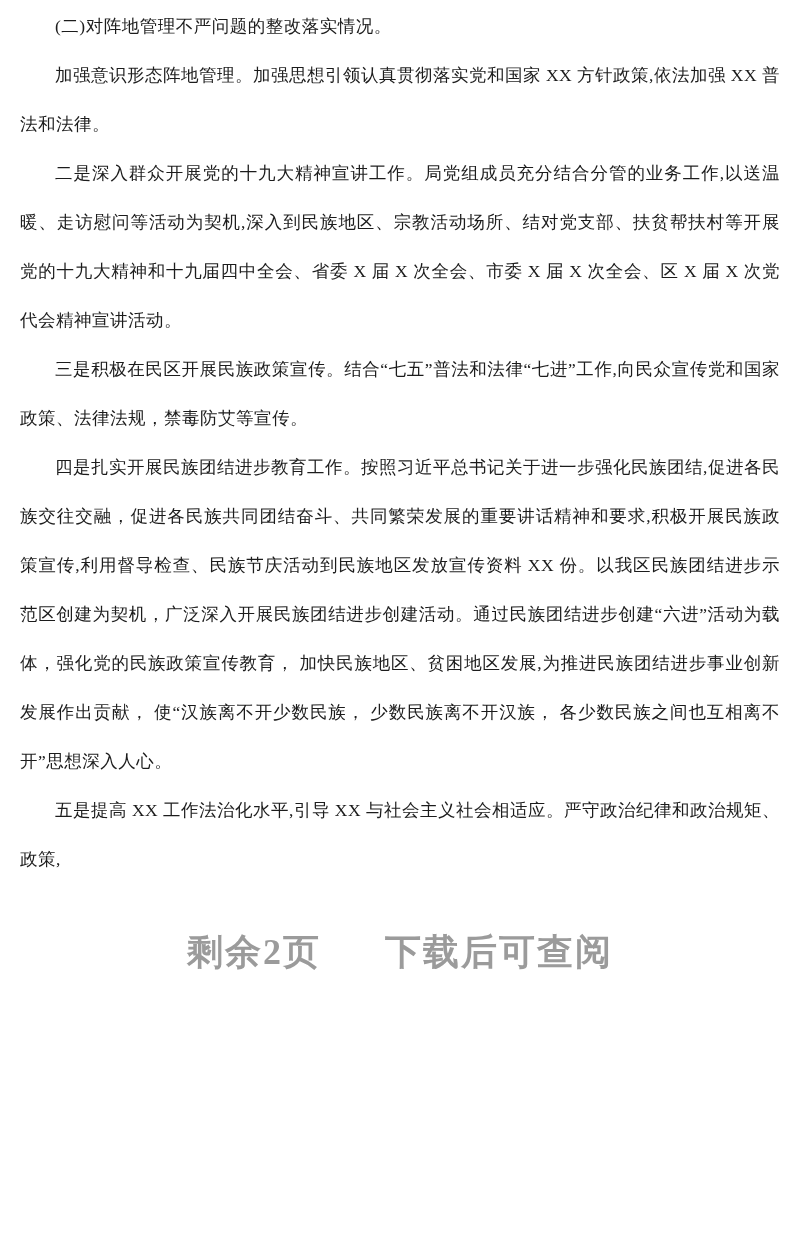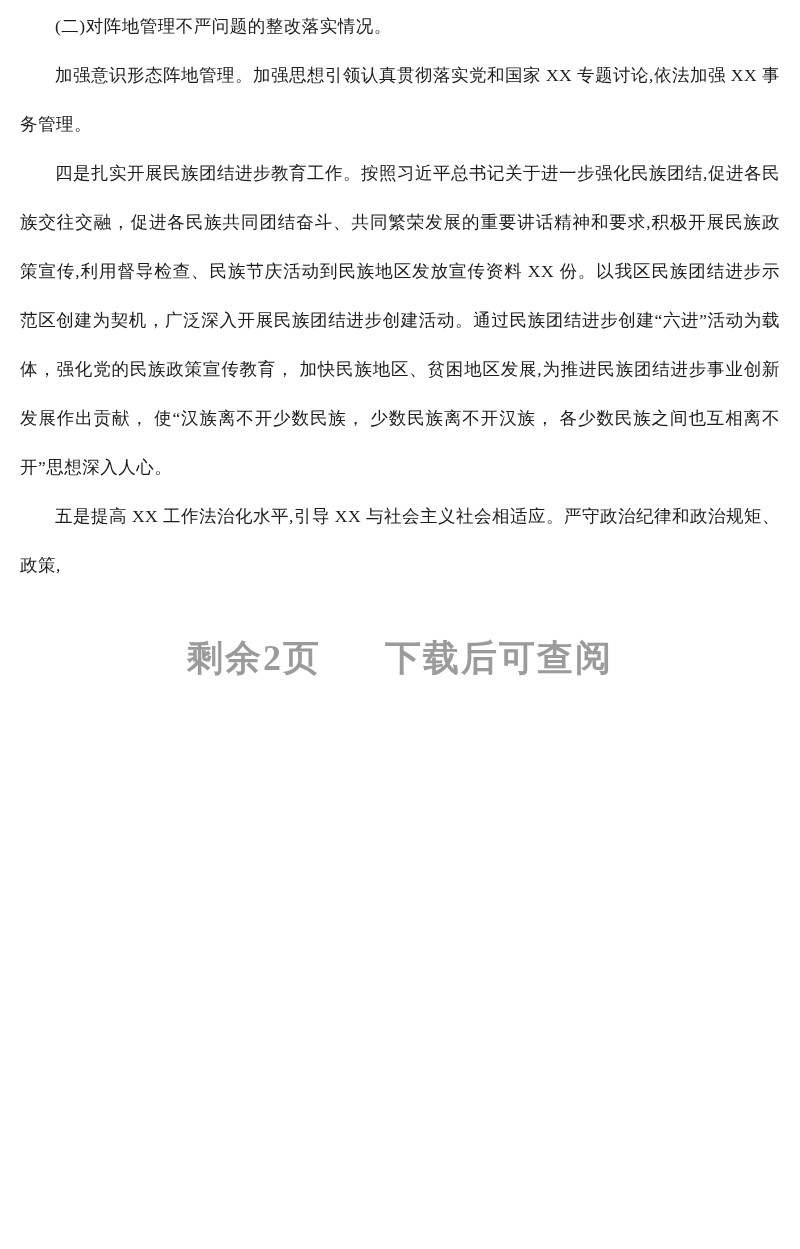--- a/index.html
+++ b/index.html
@@ -44,21 +44,23 @@
       letter-spacing: 2px;
       font-family: "Liberation Serif", "DejaVu Serif", serif;
     }
   </style>
 </head>
 <body>
 
 <div class="page">
   <div class="doc">
     <p>(二)对阵地管理不严问题的整改落实情况。</p>
-    <p>加强意识形态阵地管理。加强思想引领认真贯彻落实党和国家 XX 专题讨论,依法加强 XX 事务管理。</p>
+    <p>加强意识形态阵地管理。加强思想引领认真贯彻落实党和国家 XX 方针政策,依法加强 XX 普法和法律。</p>
+    <p>二是深入群众开展党的十九大精神宣讲工作。局党组成员充分结合分管的业务工作,以送温暖、走访慰问等活动为契机,深入到民族地区、宗教活动场所、结对党支部、扶贫帮扶村等开展党的十九大精神和十九届四中全会、省委 X 届 X 次全会、市委 X 届 X 次全会、区 X 届 X 次党代会精神宣讲活动。</p>
+    <p>三是积极在民区开展民族政策宣传。结合“七五”普法和法律“七进”工作,向民众宣传党和国家政策、法律法规，禁毒防艾等宣传。</p>
     <p>四是扎实开展民族团结进步教育工作。按照习近平总书记关于进一步强化民族团结,促进各民族交往交融，促进各民族共同团结奋斗、共同繁荣发展的重要讲话精神和要求,积极开展民族政策宣传,利用督导检查、民族节庆活动到民族地区发放宣传资料 XX 份。以我区民族团结进步示范区创建为契机，广泛深入开展民族团结进步创建活动。通过民族团结进步创建“六进”活动为载体，强化党的民族政策宣传教育， 加快民族地区、贫困地区发展,为推进民族团结进步事业创新发展作出贡献， 使“汉族离不开少数民族， 少数民族离不开汉族， 各少数民族之间也互相离不开”思想深入人心。</p>
     <p>五是提高 XX 工作法治化水平,引导 XX 与社会主义社会相适应。严守政治纪律和政治规矩、政策,</p>
   </div>
   <div class="footer">
     <span>剩余2页</span>
     <span>下载后可查阅</span>
   </div>
 </div>
 
 </body></html>

